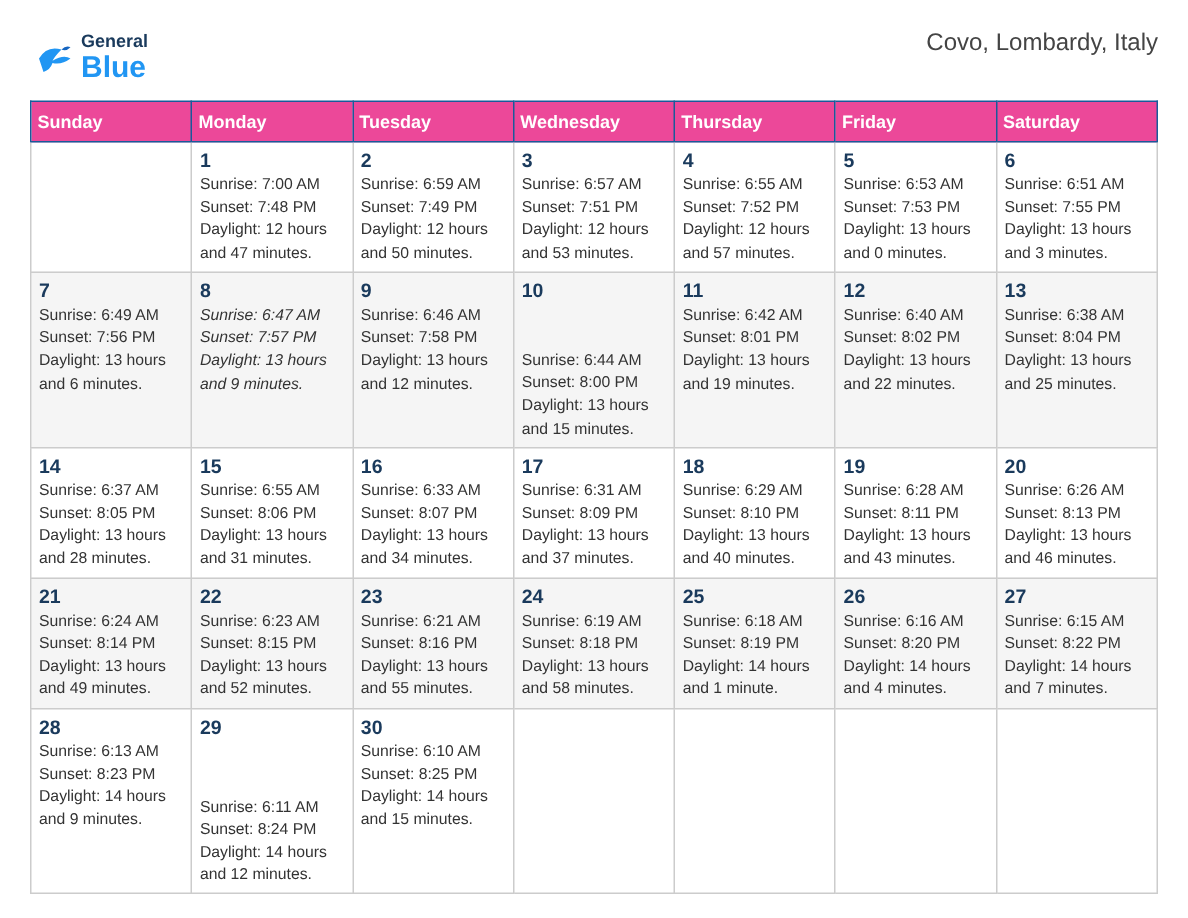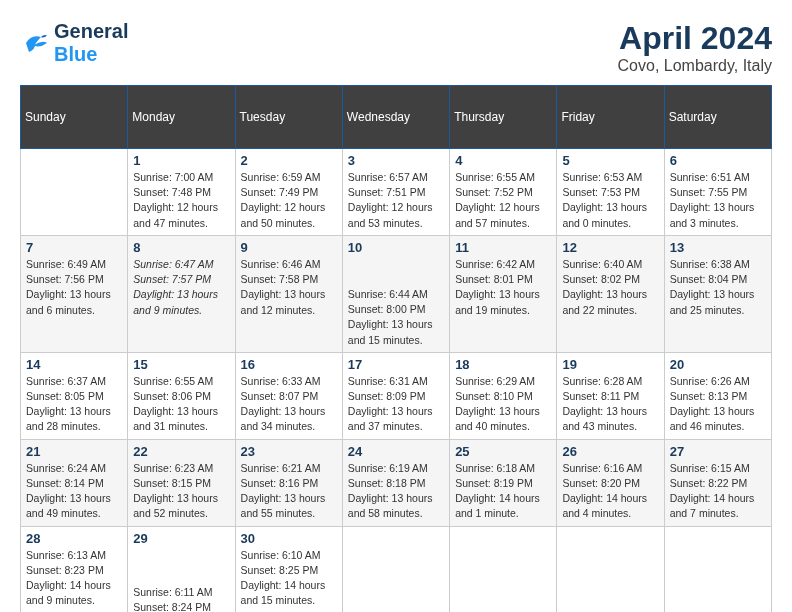--- a/index.html
+++ b/index.html
@@ -37,26 +37,26 @@
       font-size: 16px;
       color: #444;
       font-weight: normal;
     }
     .calendar {
       width: 100%;
       border-collapse: collapse;
       font-size: 11px;
     }
     .calendar thead th {
-      background-color: #404040;
+      background-color: #ec4899;
       color: #fff;
-      padding: 24px 4px;
+      padding: 6px 4px;
       text-align: left;
       font-size: 12px;
-      font-weight: normal;
+      font-weight: bold;
       border: 1px solid #1a5a9a;
     }
     .calendar tbody td {
       border: 1px solid #ccc;
       vertical-align: top;
       padding: 4px 5px;
       width: 107px;
       min-height: 80px;
       background: #fff;
     }
@@ -82,26 +82,25 @@
 </head>
 <body>
 
 <div class="header">
   <div class="logo">
     <svg class="logo-bird" viewBox="0 0 40 40">
       <path d="M8,20 Q15,8 28,12 Q22,18 20,22 Q30,16 36,20 Q28,26 20,24 Q18,30 12,32 Q10,26 8,20Z" fill="#2196F3"></path>
       <path d="M28,12 Q32,8 36,10 Q32,14 28,12Z" fill="#1565C0"></path>
     </svg>
     <div>
-      <div style="font-size:20px;font-weight:bold;color:#1a3a5c;">General</div>
+      <div style="font-size:12px;font-weight:bold;color:#1a3a5c;">General</div>
       <div style="font-size:20px;font-weight:bold;color:#2196F3;">Blue</div>
     </div>
   </div>
   <div class="title-block">
-    <h1>April 2024</h1>
     <h2>Covo, Lombardy, Italy</h2>
   </div>
 </div>
 
 <table class="calendar">
   <thead>
     <tr id="header-row">
         <th>Sunday</th>
         <th>Monday</th>
         <th>Tuesday</th>

